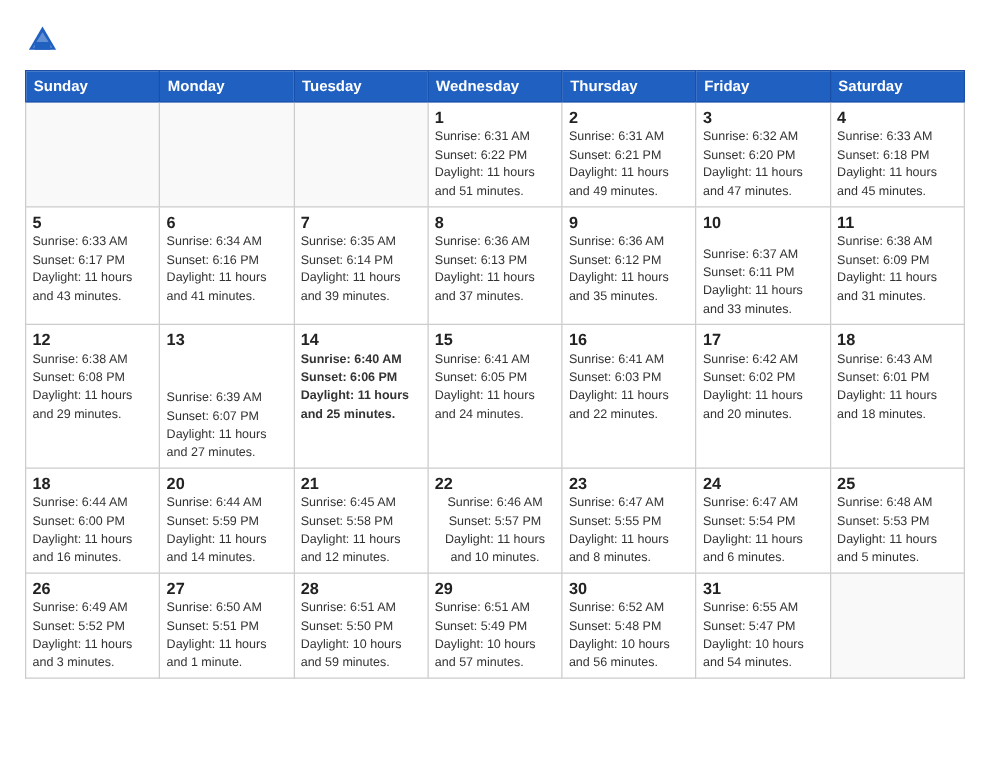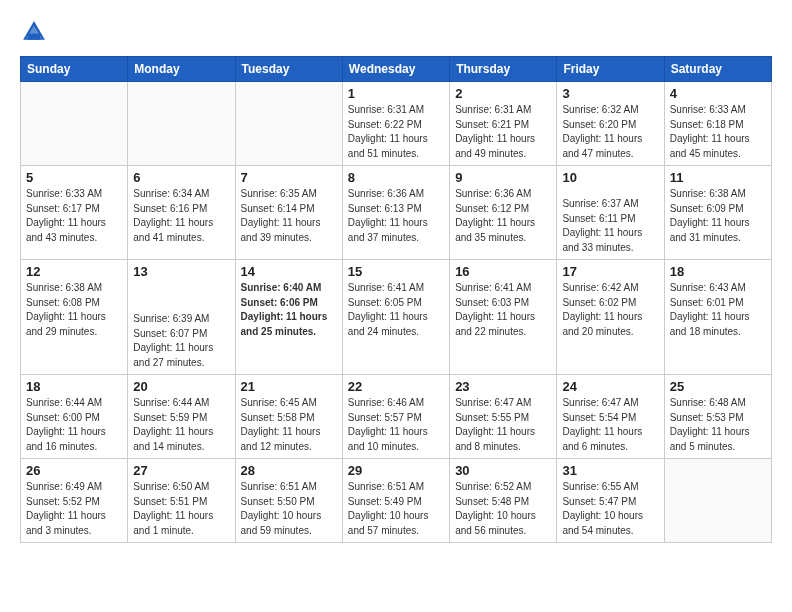--- a/index.html
+++ b/index.html
@@ -281,21 +281,21 @@
           </td>
           <td>
             <div class="day-num">21</div>
             <div class="day-info" style="white-space: pre-line;">Sunrise: 6:45 AM
 Sunset: 5:58 PM
 Daylight: 11 hours
 and 12 minutes.</div>
           </td>
           <td>
             <div class="day-num">22</div>
-            <div class="day-info" style="white-space: pre-line;">Sunrise: 6:46 AM
+            <div class="day-info" style="white-space: pre-line; text-align: center;">Sunrise: 6:46 AM
 Sunset: 5:57 PM
 Daylight: 11 hours
 and 10 minutes.</div>
           </td>
           <td>
             <div class="day-num">23</div>
             <div class="day-info" style="white-space: pre-line;">Sunrise: 6:47 AM
 Sunset: 5:55 PM
 Daylight: 11 hours
 and 8 minutes.</div>

